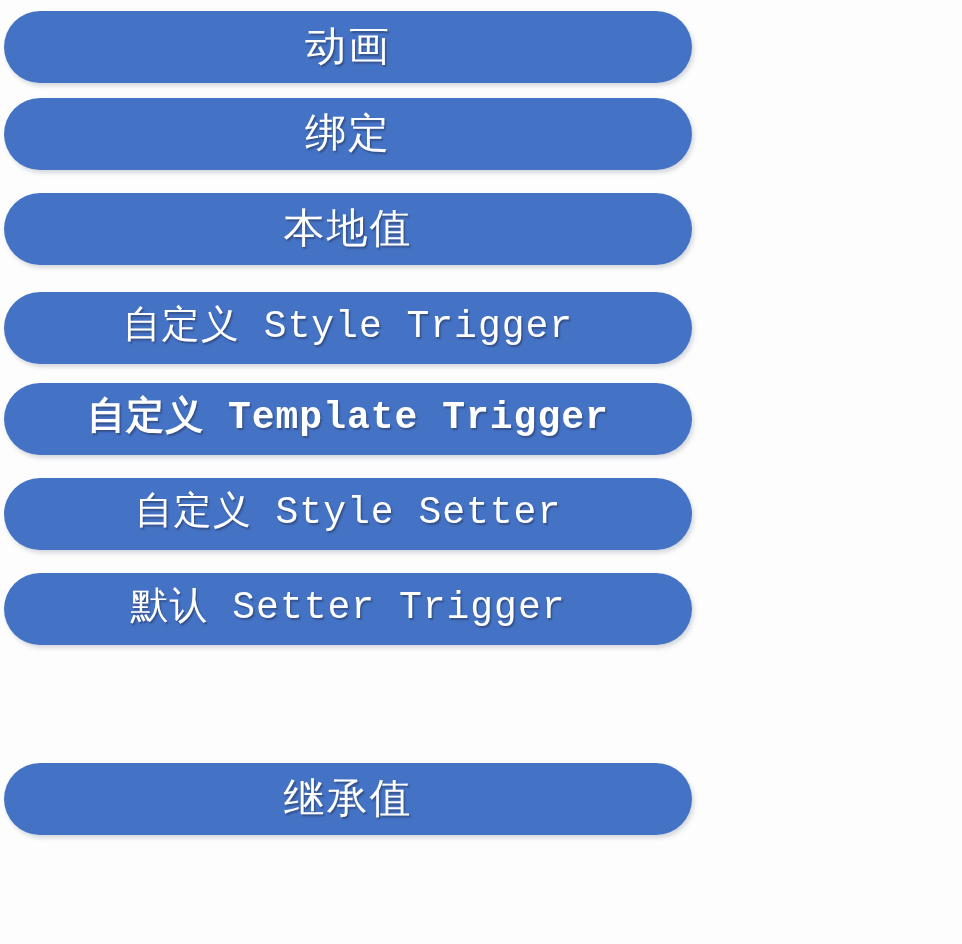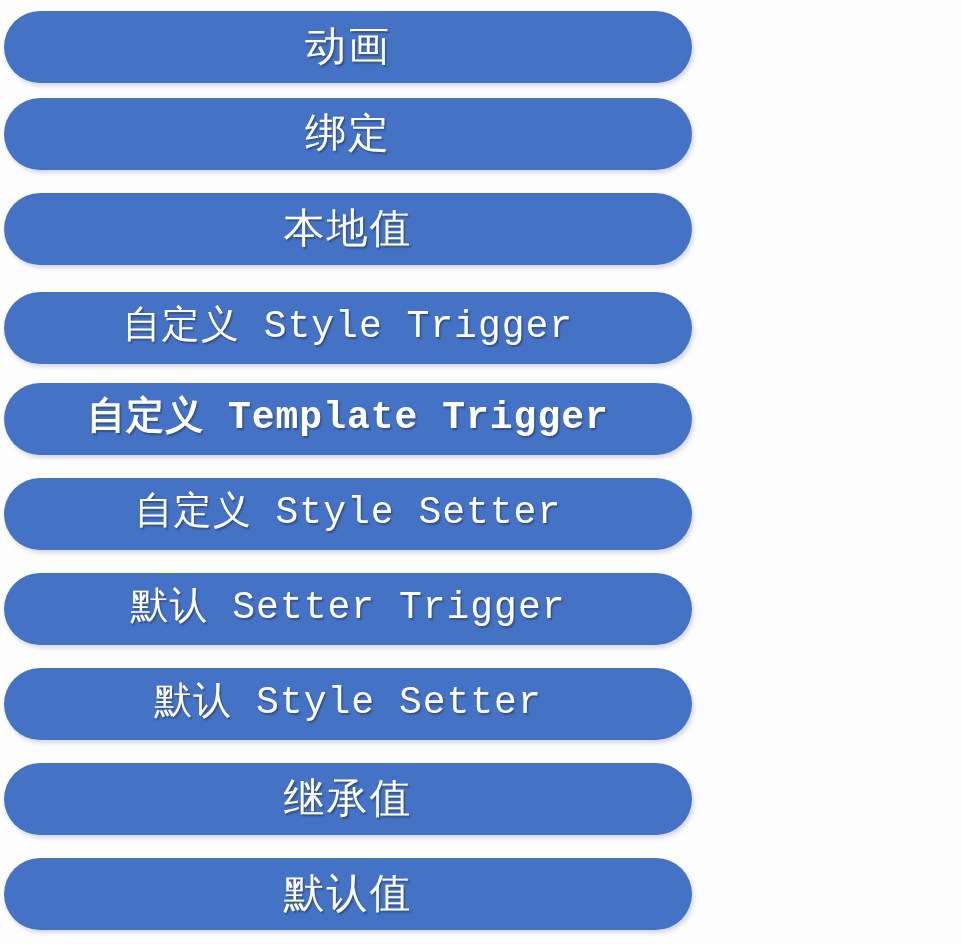--- a/index.html
+++ b/index.html
@@ -121,25 +121,19 @@
       </div>
       <div class="pill" style="top: 380px; font-weight: bold;">
         <span class="pill-label has-latin">自定义 Template Trigger</span>
       </div>
       <div class="pill" style="top: 475px;">
         <span class="pill-label has-latin">自定义 Style Setter</span>
       </div>
       <div class="pill" style="top: 570px;">
         <span class="pill-label has-latin">默认 Setter Trigger</span>
       </div>
-      <div class="pill" style="top: 665px;">
-        <span class="pill-label has-latin">默认 Style Setter</span>
-      </div>
       <div class="pill" style="top: 760px;">
         <span class="pill-label">继承值</span>
-      </div>
-      <div class="pill" style="top: 855px;">
-        <span class="pill-label">默认值</span>
       </div>
     </div>
 
 
 </div>
 
 </body></html>

